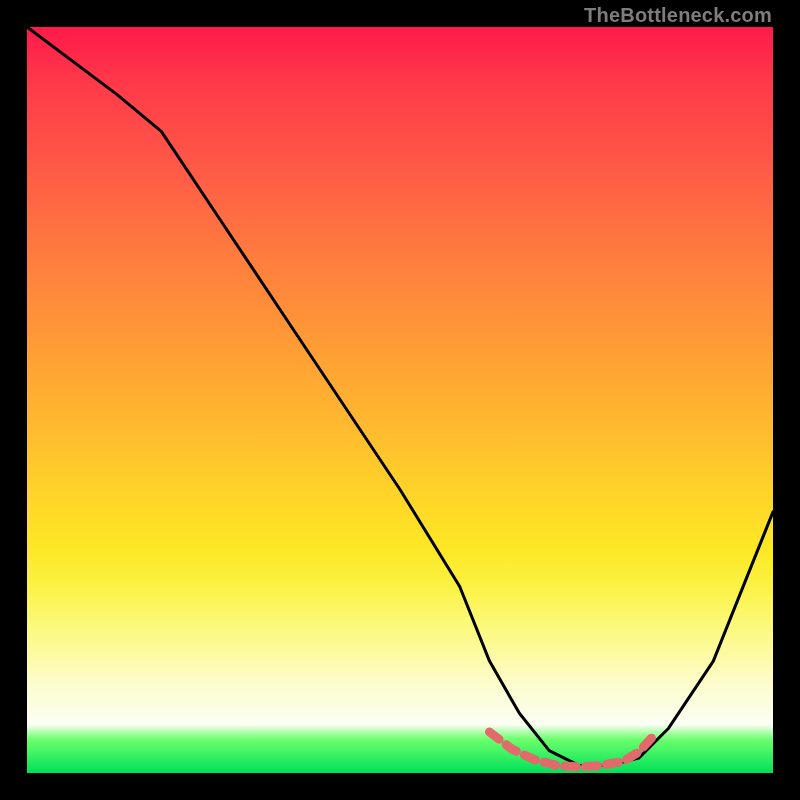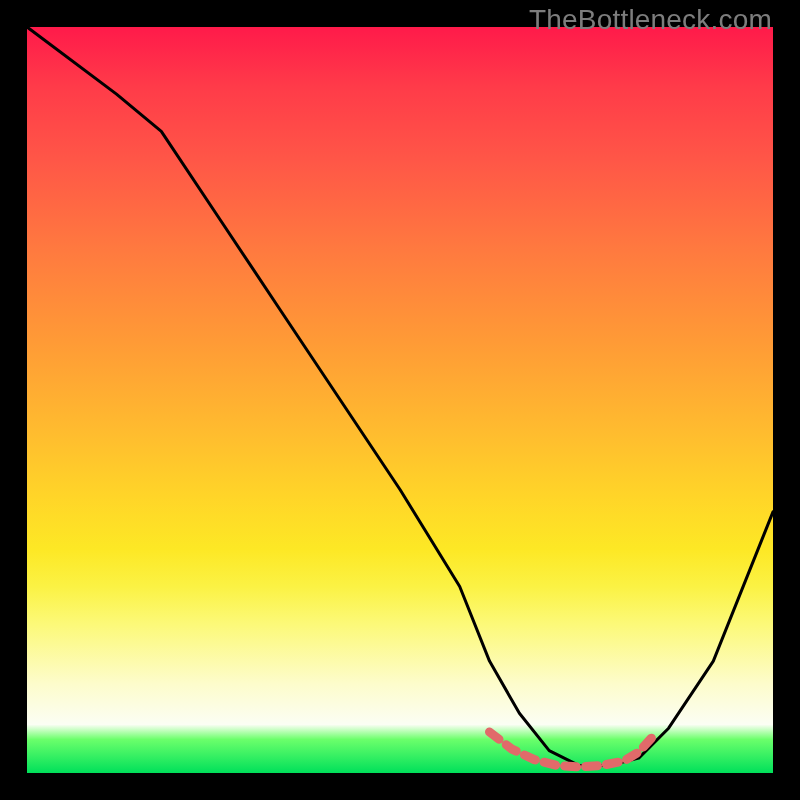--- a/index.html
+++ b/index.html
@@ -39,22 +39,22 @@
       #fdfccb 88%,
       #fbfef4 93.5%,
       #6bff6b 95.5%,
       #00e05a 100%);
   }
   .watermark {
     position: absolute;
     top: 4px;
     right: 28px;
     color: #7d7d7d;
-    font-size: 28px;
-    font-weight: 400;
+    font-size: 20px;
+    font-weight: 700;
     letter-spacing: 0.2px;
     z-index: 5;
   }
   svg.curve {
     position: absolute;
     left: 0;
     top: 0;
     width: 746px;
     height: 746px;
     overflow: visible;

